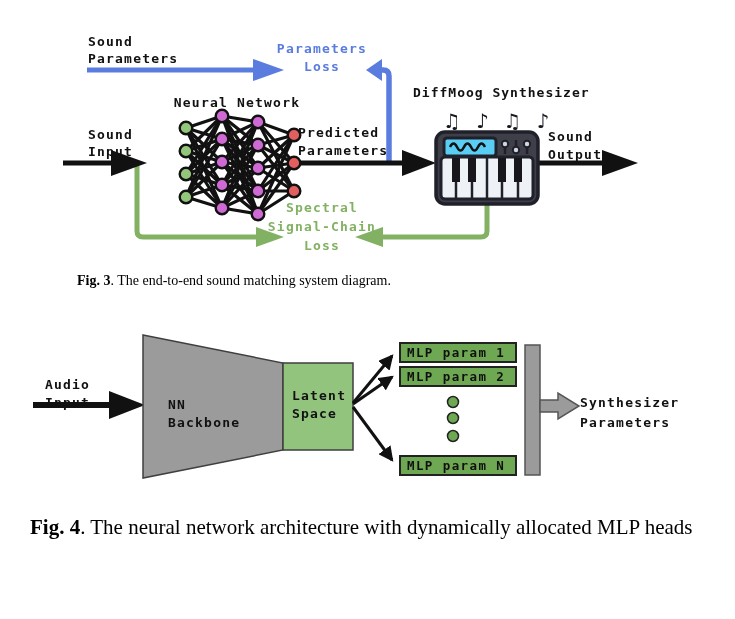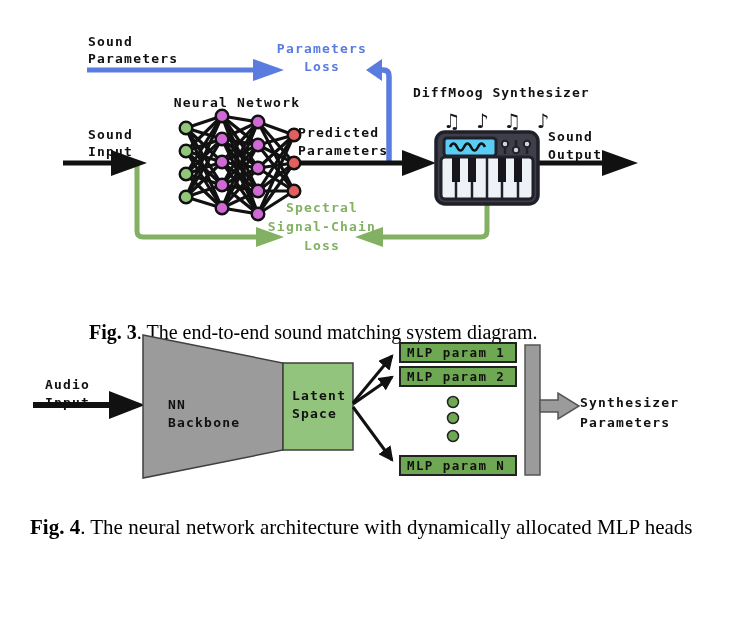--- a/index.html
+++ b/index.html
@@ -15,21 +15,21 @@
   }
   .db{font-size:12.5px;letter-spacing:1.4px;}
   .mid{text-anchor:middle;}
   .blue{fill:#5b7cdf;}
   .green{fill:#82b163;}
   .notes{font-family:"DejaVu Sans", sans-serif;font-size:20px;letter-spacing:4px;fill:#15151c;font-weight:bold;}
   .caption{
     position:absolute;color:#000;
     font-family:"Liberation Serif", serif;
   }
-  #cap3{left:89px;top:273px;font-size:20px;white-space:nowrap;margin-top:48px;}
+  #cap3{left:77px;top:273px;font-size:14px;white-space:nowrap;}
   #cap4{left:30px;top:512px;width:692px;font-size:21px;line-height:31px;text-align:justify;}
   .caption b{font-weight:bold;}
 </style>
 </head>
 <body>
 
 <svg width="735" height="262" viewBox="0 0 735 262" style="top:0;">
   <defs>
     <marker id="ah" viewBox="0 0 10 10" refX="8.5" refY="5" markerWidth="5" markerHeight="5" orient="auto">
       <path d="M0,0 L10,5 L0,10 z" fill="#111"></path>

